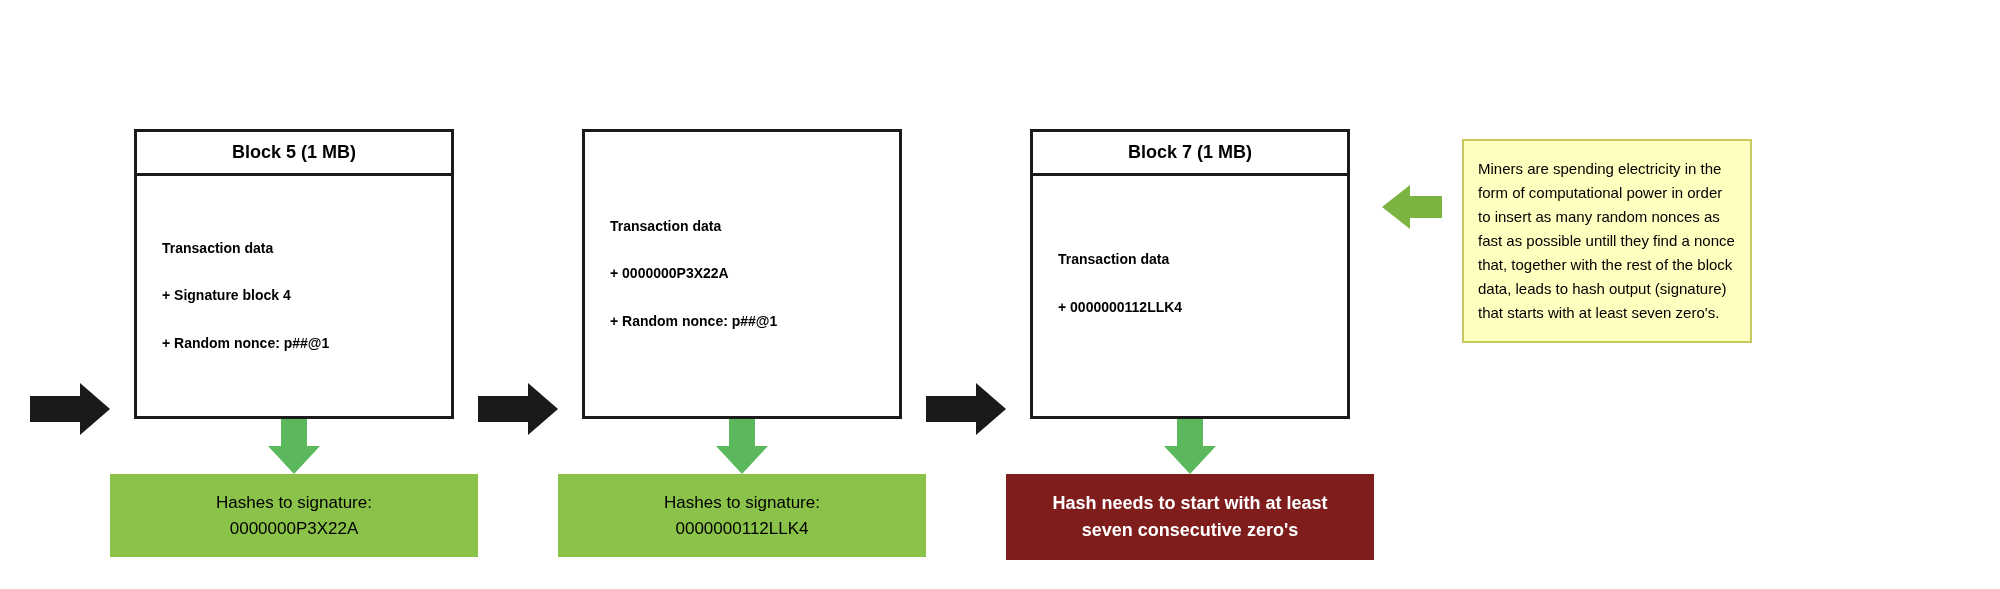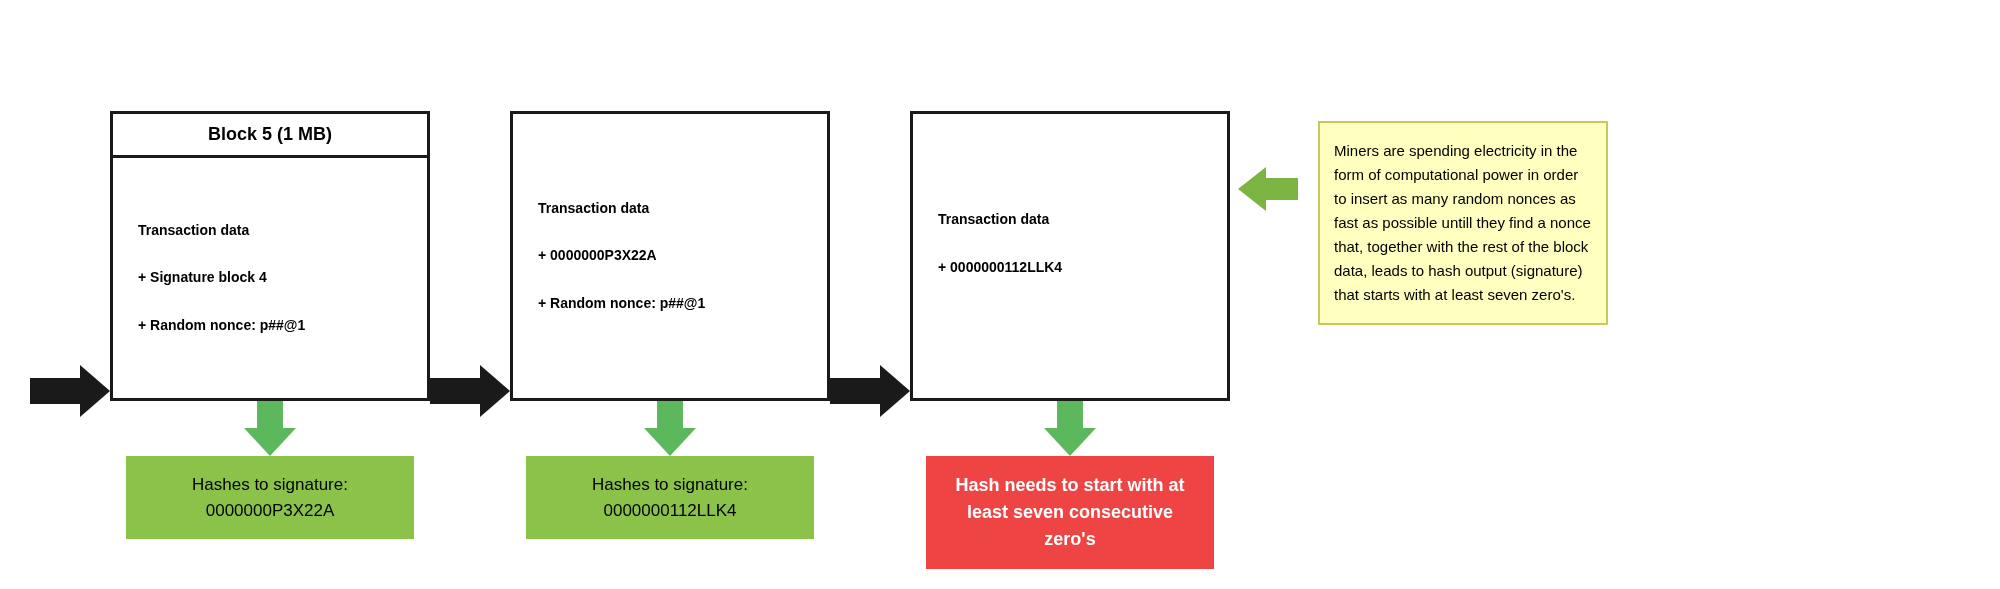--- a/index.html
+++ b/index.html
@@ -135,34 +135,34 @@
       transform: translateX(-50%);
       width: 0;
       height: 0;
       border-left: 26px solid transparent;
       border-right: 26px solid transparent;
       border-top: 28px solid #5cb85c;
     }
 
     
     .hash-box {
-      width: 288px;
+      width: 368px;
       padding: 16px 20px;
       text-align: center;
       font-size: 17px;
       line-height: 1.5;
     }
 
     .hash-box.green {
       background: #8bc34a;
       border: none;
     }
 
     .hash-box.orange {
-      background: #ef4444;
+      background: #7f1d1d;
       border: none;
       color: #ffffff;
       font-weight: bold;
       font-size: 18px;
     }
 
     .left-pointing-arrow {
       position: relative;
       width: 60px;
       height: 40px;
@@ -264,20 +264,21 @@
         <span>0000000112LLK4</span>
       </div>
     </div>
 
     <div class="arrow-container" style="margin-top: 120px;">
       <div class="big-arrow"></div>
     </div>
 
     <div class="block-column" style="position: relative;">
       <div class="block-box">
+        <div class="block-header">Block 7 (1 MB)</div>
         <div class="block-body">
           <span class="line">Transaction data</span>
           <span class="line">&nbsp;</span>
           <span class="line">+ 0000000112LLK4</span>
           <span class="line">&nbsp;</span>
         </div>
       </div>
       <div class="down-arrow-container">
         <div class="down-arrow"></div>
       </div>

